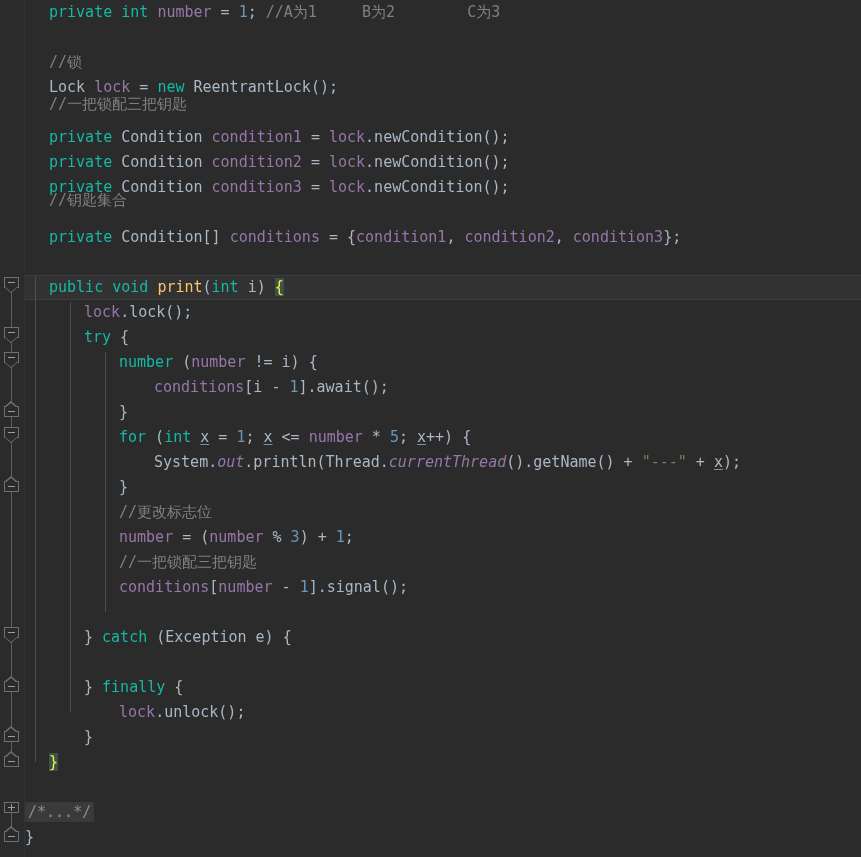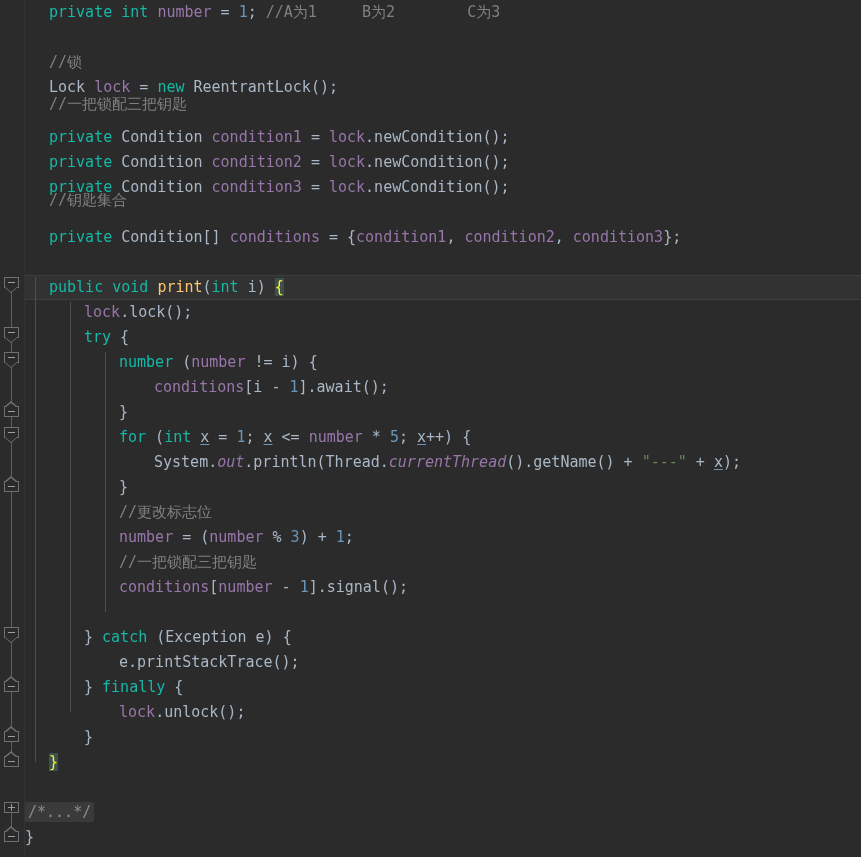--- a/index.html
+++ b/index.html
@@ -252,21 +252,20 @@
       <div class="line" style="top: 375px; padding-left: 129px;"><span class="code-text"><span class="fld">conditions</span><span class="def">[i </span><span class="def">-</span><span class="def"> </span><span class="num">1</span><span class="def">].await();</span></span></div>
       <div class="line" style="top: 400px; padding-left: 94px;"><span class="code-text"><span class="def">}</span></span></div>
       <div class="line" style="top: 425px; padding-left: 94px;"><span class="code-text"><span class="kw">for</span><span class="def"> (</span><span class="kw">int</span><span class="def"> </span><span class="def warn">x</span><span class="def"> = </span><span class="num">1</span><span class="def">; </span><span class="def warn">x</span><span class="def"> &lt;= </span><span class="fld">number</span><span class="def"> * </span><span class="num">5</span><span class="def">; </span><span class="def warn">x</span><span class="def">++) {</span></span></div>
       <div class="line" style="top: 450px; padding-left: 129px;"><span class="code-text"><span class="def">System.</span><span class="stat">out</span><span class="def">.println(Thread.</span><span class="stat">currentThread</span><span class="def">().getName() + </span><span class="str">"---"</span><span class="def"> + </span><span class="def warn">x</span><span class="def">);</span></span></div>
       <div class="line" style="top: 475px; padding-left: 94px;"><span class="code-text"><span class="def">}</span></span></div>
       <div class="line" style="top: 500px; padding-left: 94px;"><span class="code-text"><span class="cmt">//更改标志位</span></span></div>
       <div class="line" style="top: 525px; padding-left: 94px;"><span class="code-text"><span class="fld">number</span><span class="def"> = (</span><span class="fld">number</span><span class="def"> % </span><span class="num">3</span><span class="def">) + </span><span class="num">1</span><span class="def">;</span></span></div>
       <div class="line" style="top: 550px; padding-left: 94px;"><span class="code-text"><span class="cmt">//一把锁配三把钥匙</span></span></div>
       <div class="line" style="top: 575px; padding-left: 94px;"><span class="code-text"><span class="fld">conditions</span><span class="def">[</span><span class="fld">number</span><span class="def"> - </span><span class="num">1</span><span class="def">].signal();</span></span></div>
       <div class="line" style="top: 625px; padding-left: 59px;"><span class="code-text"><span class="def">} </span><span class="kw">catch</span><span class="def"> (Exception e) {</span></span></div>
-      <div class="line" style="top: 650px; padding-left: 94px;"><span class="code-text"><span class="def">e.printStackTrace();</span></span></div>
       <div class="line" style="top: 675px; padding-left: 59px;"><span class="code-text"><span class="def">} </span><span class="kw">finally</span><span class="def"> {</span></span></div>
       <div class="line" style="top: 700px; padding-left: 94px;"><span class="code-text"><span class="fld">lock</span><span class="def">.unlock();</span></span></div>
       <div class="line" style="top: 725px; padding-left: 59px;"><span class="code-text"><span class="def">}</span></span></div>
       <div class="line" style="top: 750px; padding-left: 24px;"><span class="code-text"><span class="brace-hl">}</span></span></div>
       <div class="line" style="top: 800px;"><span class="code-text"><span class="fold-placeholder">/*...*/</span></span></div>
       <div class="line" style="top: 825px;"><span class="code-text"><span class="def">}</span></span></div>
     </div>
 
 </div>
 

